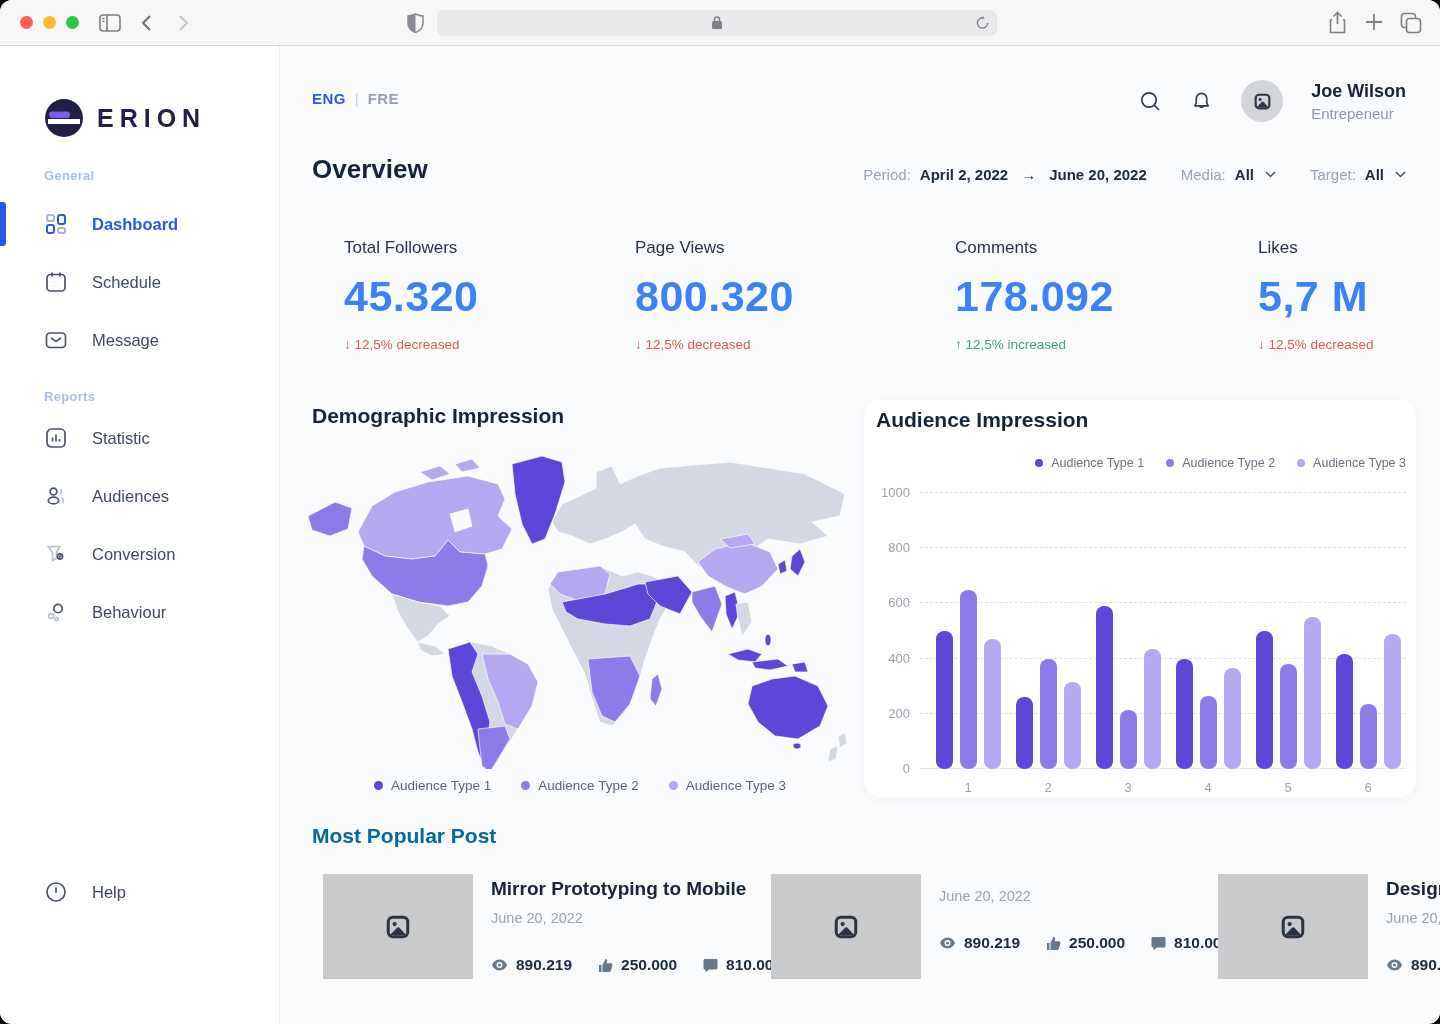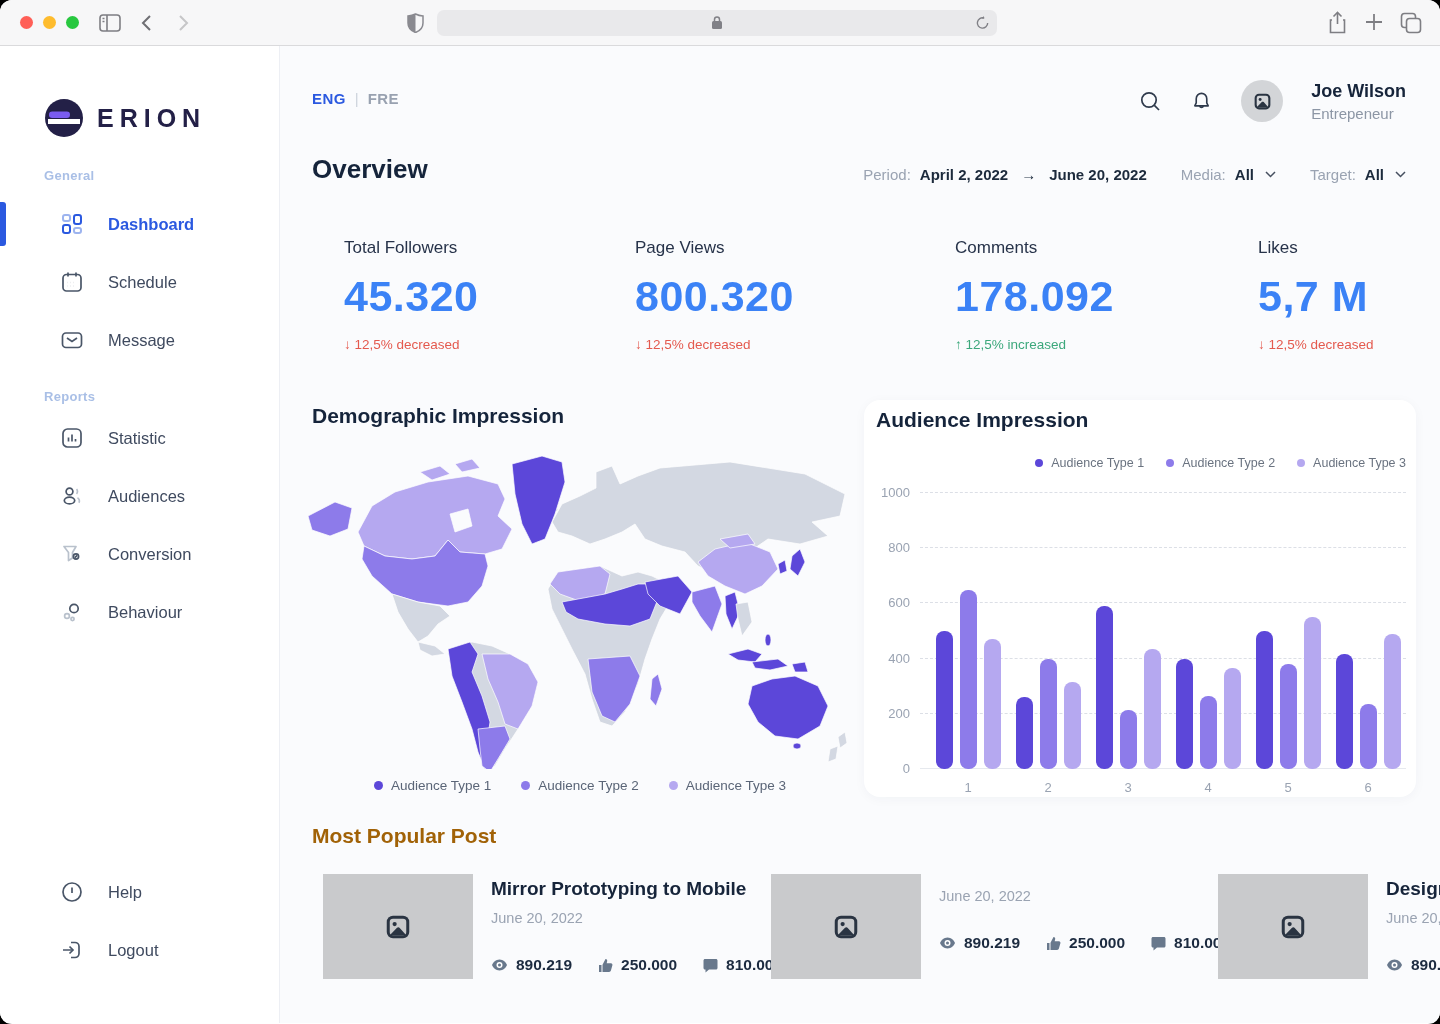--- a/index.html
+++ b/index.html
@@ -16,21 +16,21 @@
   .urlbar .reload{position:absolute;right:7px;top:5px;color:#808086;}
   
   .app{display:flex;height:977px;}
   .sidebar{position:relative;width:280px;background:#fff;border-right:1px solid #edeff4;flex:none;}
   .main{position:relative;flex:1;background:#fafbfd;overflow:hidden;}
   
   .logo{position:absolute;left:44px;top:52px;display:flex;align-items:center;gap:13px;}
   .logo-text{font-size:25px;font-weight:800;letter-spacing:6px;color:#232047;}
   .sec-label{position:absolute;left:44px;font-size:13px;font-weight:600;color:#a9bfe6;letter-spacing:.3px;}
   .nav-item{position:absolute;left:0;width:100%;height:44px;display:flex;align-items:center;gap:24px;
-            padding-left:60px;color:#3f4a5f;font-size:16.5px;font-weight:500;cursor:pointer;}
+            padding-left:44px;color:#3f4a5f;font-size:16.5px;font-weight:500;cursor:pointer;}
   .nav-item .ni{color:#4a5668;flex:none;display:flex;}
   .nav-item.active{color:var(--c-accent);font-weight:700;}
   .nav-ind{position:absolute;left:0;top:0;width:6px;height:44px;background:var(--c-accent);border-radius:0 3px 3px 0;}
   
   .langs{position:absolute;left:32px;top:44px;display:flex;align-items:center;font-size:15px;gap:9px;}
   .lang-pri{color:var(--c-accent);font-weight:700;letter-spacing:.4px;}
   .lang-sep{color:#ccd3dc;} .lang-sec{color:#98a1b0;font-weight:600;letter-spacing:.4px;}
   .hdr-right{position:absolute;right:34px;top:34px;display:flex;align-items:center;gap:28px;}
   .hicon{color:#2f3a4c;display:flex;}
   .avatar{width:42px;height:42px;border-radius:50%;background:#d3d5d8;display:flex;align-items:center;justify-content:center;}
@@ -66,21 +66,21 @@
   .gridline{position:absolute;left:56px;right:10px;border-top:1.5px dashed #dcdfe6;}
   .gridline.zero{border-top:1.5px solid #e6e9ee;}
   .ytick{position:absolute;left:0;width:46px;text-align:right;font-size:13px;color:#9aa3b2;height:16px;line-height:16px;}
   .bars{position:absolute;left:64px;bottom:28px;width:480px;height:276px;display:flex;align-items:flex-end;}
   .bar-group{flex:1;display:flex;justify-content:center;align-items:flex-end;gap:7px;}
   .bar{width:17px;border-radius:8px;}
   .bar.b0{background:var(--c-t1);} .bar.b1{background:var(--c-t2);} .bar.b2{background:var(--c-t3);}
   .xlabels{position:absolute;left:64px;bottom:2px;width:480px;display:flex;}
   .xlabels span{flex:1;text-align:center;font-size:13px;color:#9aa3b2;}
   
-  .posts-title{position:absolute;left:32px;top:778px;font-size:21px;font-weight:700;color:#a16207;}
+  .posts-title{position:absolute;left:32px;top:778px;font-size:21px;font-weight:700;color:#0369a1;}
   .post{position:absolute;top:828px;display:flex;padding-left:8px;}
   .thumb{width:150px;height:105px;background:#c9cacc;display:flex;align-items:center;justify-content:center;flex:none;}
   .pinfo{margin-left:18px;padding-top:4px;white-space:nowrap;}
   .ptitle{font-size:19px;font-weight:700;color:#16243a;}
   .pdate{margin-top:10px;font-size:14.5px;color:#9aa3b2;}
   .pstats{margin-top:30px;display:flex;gap:26px;justify-content:space-between;}
   .pstat{display:flex;align-items:center;gap:8px;font-size:15.5px;font-weight:600;color:#1c2b40;}
   .pstat .pi{color:#68788c;display:flex;}
   svg{display:block;}
 </style>
@@ -254,30 +254,20 @@
 
       <div class="nav-item" style="top:824px;">
         <span class="ni">
           <svg width="24" height="24" viewBox="0 0 24 24" fill="none" stroke="currentColor" stroke-width="1.7">
               <circle cx="12" cy="12" r="9"></circle>
               <line x1="12" y1="7.5" x2="12" y2="13"></line>
               <line x1="12" y1="16" x2="12.01" y2="16"></line>
             </svg>
         </span>
         <span>Help</span>
-      </div>
-      <div class="nav-item" style="top:882px;">
-        <span class="ni">
-          <svg width="24" height="24" viewBox="0 0 24 24" fill="none" stroke="currentColor" stroke-width="1.7">
-              <path d="M11 4.5 H15 A4 4 0 0 1 19 8.5 V15.5 A4 4 0 0 1 15 19.5 H11"></path>
-              <line x1="3" y1="12" x2="13" y2="12"></line>
-              <polyline points="9.5,8.5 13,12 9.5,15.5"></polyline>
-            </svg>
-        </span>
-        <span>Logout</span>
       </div>
     </div>
 
     <div class="main">
 
       <div class="langs">
         <span class="lang-pri">ENG</span>
         <span class="lang-sep">|</span>
         <span class="lang-sec">FRE</span>
       </div>

